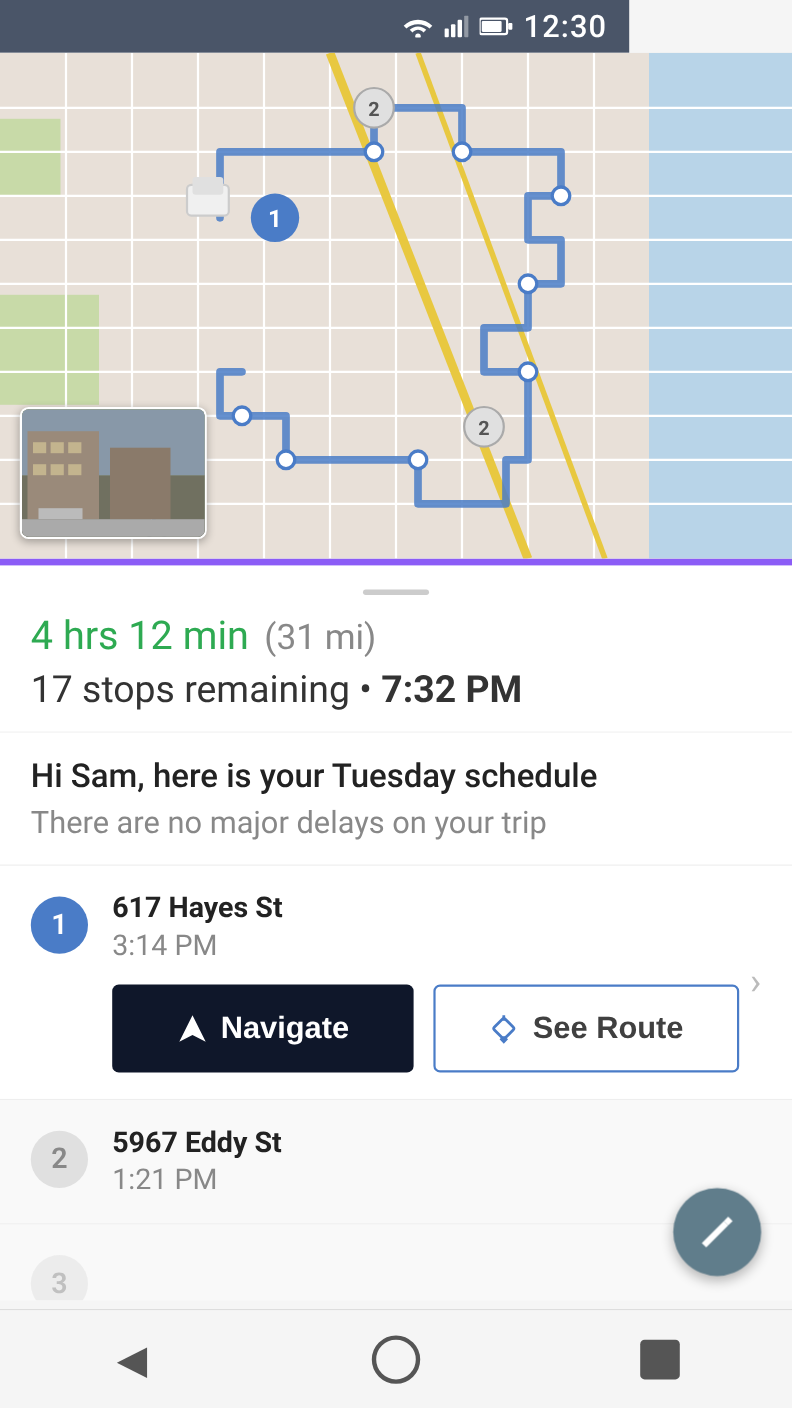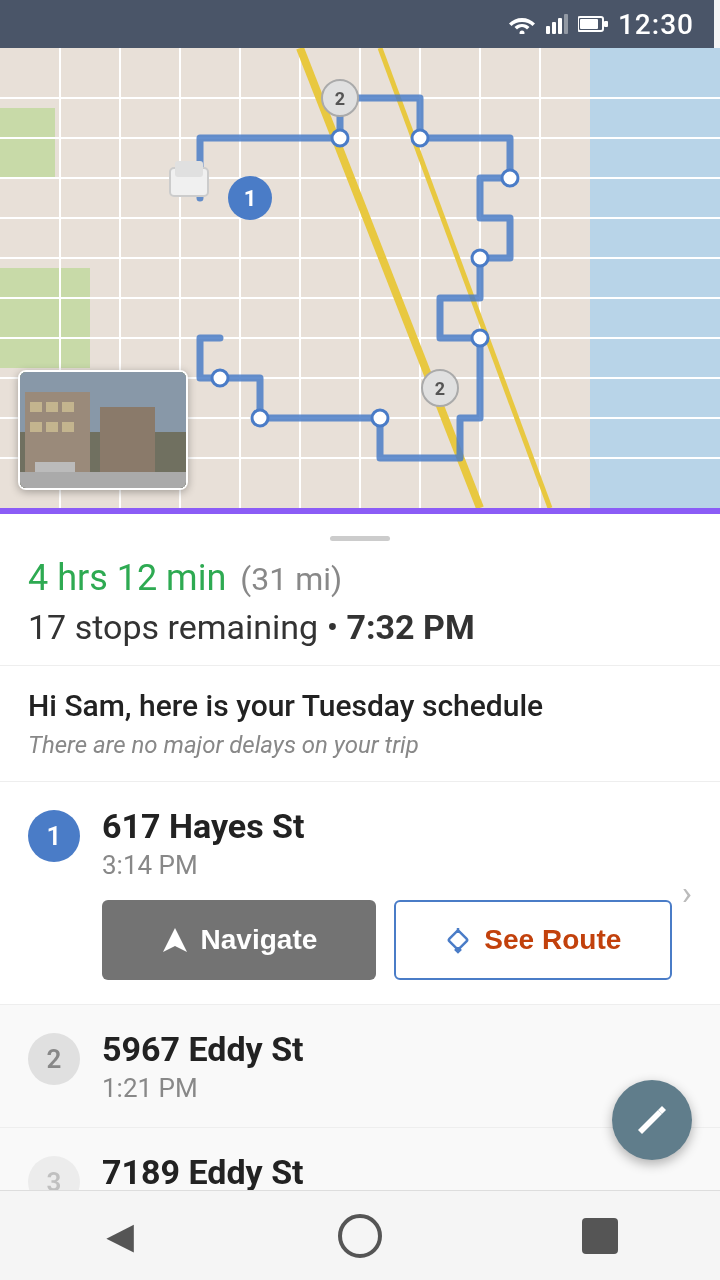--- a/index.html
+++ b/index.html
@@ -7,21 +7,21 @@
     body {
       width: 720px;
       min-height: 1280px;
       font-family: 'Roboto', Arial, sans-serif;
       background: #f5f5f5;
       overflow-x: hidden;
     }
 
     
     .status-bar {
-      width: 714px;
+      width: 572px;
       height: 48px;
       background: #4a5568;
       display: flex;
       align-items: center;
       justify-content: flex-end;
       padding: 0 20px;
       gap: 12px;
     }
     .status-bar-icons {
       display: flex;
@@ -143,23 +143,22 @@
       background: white;
       padding: 22px 28px;
     }
     .schedule-greeting {
       font-size: 30px;
       font-weight: 500;
       color: #222;
       margin-bottom: 8px;
     }
     .schedule-subtitle {
-      font-size: 24px;
+      font-size: 28px;
       color: #888;
-      font-style: italic;
     }
 
     
     .stop-list {
       background: white;
     }
     .stop-item {
       display: flex;
       align-items: flex-start;
       padding: 24px 28px;
@@ -191,21 +190,21 @@
       color: white;
     }
     .stop-number-bubble.gray {
       background: #e0e0e0;
       color: #888;
     }
     .stop-details {
       flex: 1;
     }
     .stop-address {
-      font-size: 34px;
+      font-size: 26px;
       font-weight: 700;
       color: #222;
       margin-bottom: 4px;
     }
     .stop-time {
       font-size: 26px;
       color: #888;
     }
     .chevron-right {
       color: #bbb;
@@ -215,37 +214,37 @@
     }
 
     
     .action-buttons {
       display: flex;
       gap: 18px;
       margin-top: 20px;
     }
     .btn-navigate {
       flex: 1;
-      background: #737373;
+      background: #0f172a;
       color: white;
       border: none;
       border-radius: 6px;
       padding: 22px 0;
       font-size: 28px;
       font-weight: 600;
       display: flex;
       align-items: center;
       justify-content: center;
       gap: 12px;
       cursor: pointer;
     }
     .btn-see-route {
       flex: 1;
       background: white;
-      color: #c2410c;
+      color: #404040;
       border: 2px solid #4a7cc7;
       border-radius: 6px;
       padding: 22px 0;
       font-size: 28px;
       font-weight: 600;
       display: flex;
       align-items: center;
       justify-content: center;
       gap: 12px;
       cursor: pointer;
@@ -507,23 +506,20 @@
     <div class="stop-details">
       <div class="stop-address">5967 Eddy St</div>
       <div class="stop-time">1:21 PM</div>
     </div>
   </div>
 
   <div class="stop-item-partial">
     <div class="stop-number-bubble gray" style="opacity:0.5; flex-shrink:0; margin-right:22px;">
       <span>3</span>
     </div>
-    <div class="stop-details">
-      <div class="stop-address">7189 Eddy St</div>
-    </div>
   </div>
 
 </div>
 
 <div class="fab">
   <svg width="36" height="36" viewBox="0 0 36 36" fill="white">
     <path d="M4 28L8 32 28 12 24 8 4 28z"></path>
     <path d="M24 8 28 4 32 8 28 12z"></path>
     <line x1="4" y1="32" x2="4" y2="32" stroke="white" stroke-width="2"></line>
   </svg>

